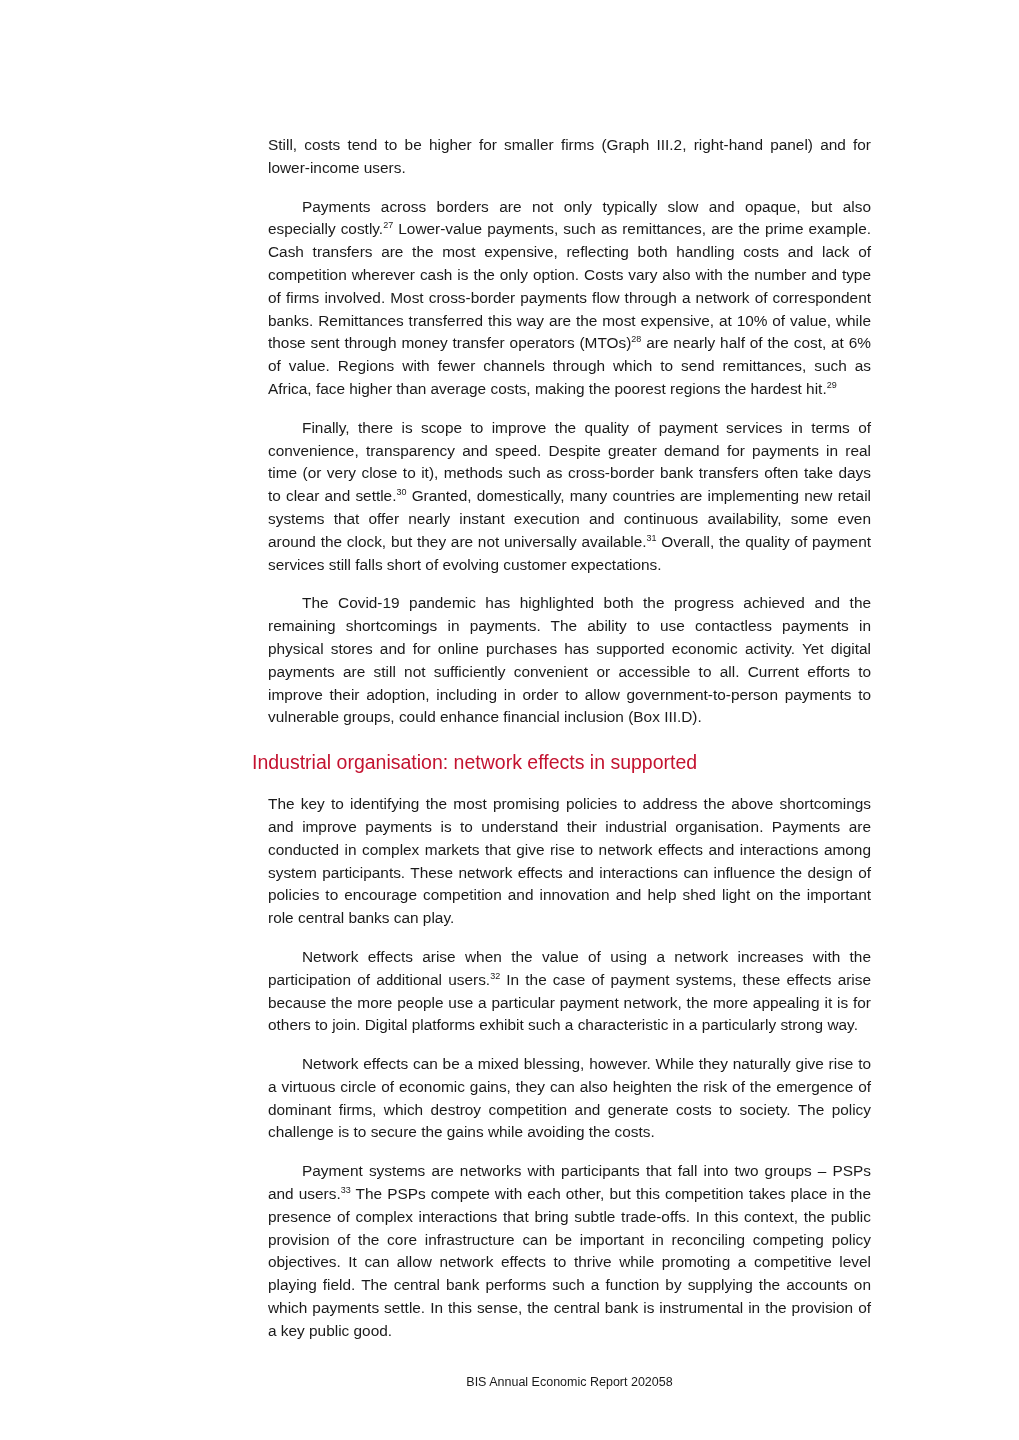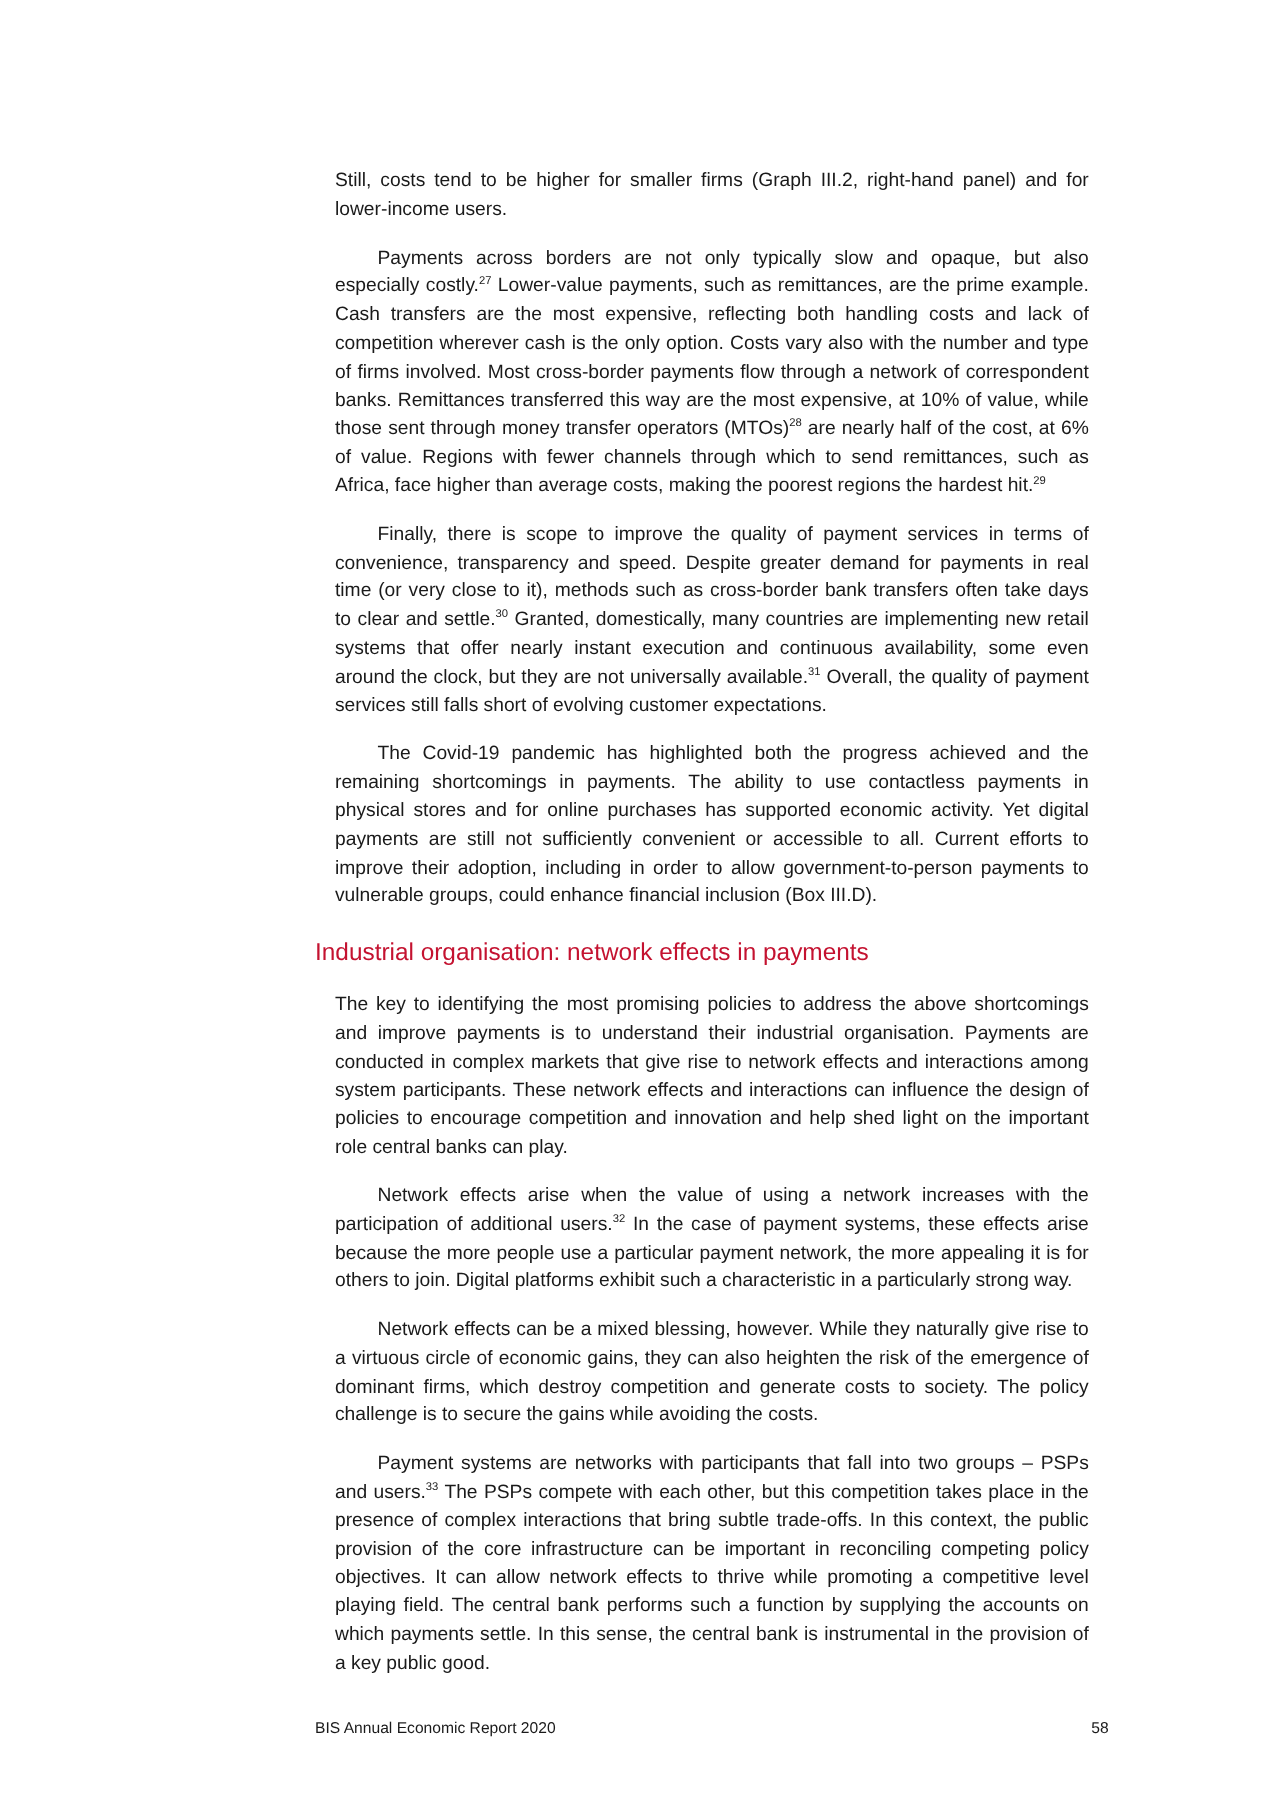--- a/index.html
+++ b/index.html
@@ -12,33 +12,33 @@
   .para { margin: 16px; text-align: justify; }
   .para.indent { text-indent: 34px; }
   .para sup { font-size: 9px; line-height: 0; vertical-align: super; }
   .section-heading {
     margin: 20px 0 18px 0; font-size: 19.5px; line-height: 26px; font-weight: normal;
     color: #c41230; font-family: "Liberation Sans", sans-serif;
   }
   .footer {
     position: absolute; left: 252px; top: 1375px; width: 635px;
     font-family: "Liberation Sans", sans-serif; font-size: 12.5px; color: #1a1a1a;
-    display: flex; justify-content: space-between;
+    display: flex; justify-content: center;
   }
 </style>
 </head>
 <body>
 
 <div class="page">
   <p class="para">Still, costs tend to be higher for smaller firms (Graph III.2, right-hand panel) and for lower-income users.</p>
   <p class="para indent"><span>Payments across borders are not only typically slow and opaque, but also especially costly.</span><sup>27</sup><span> Lower-value payments, such as remittances, are the prime example. Cash transfers are the most expensive, reflecting both handling costs and lack of competition wherever cash is the only option. Costs vary also with the number and type of firms involved. Most cross-border payments flow through a network of correspondent banks. Remittances transferred this way are the most expensive, at 10% of value, while those sent through money transfer operators (MTOs)</span><sup>28</sup><span> are nearly half of the cost, at 6% of value. Regions with fewer channels through which to send remittances, such as Africa, face higher than average costs, making the poorest regions the hardest hit.</span><sup>29</sup></p>
   <p class="para indent"><span>Finally, there is scope to improve the quality of payment services in terms of convenience, transparency and speed. Despite greater demand for payments in real time (or very close to it), methods such as cross-border bank transfers often take days to clear and settle.</span><sup>30</sup><span> Granted, domestically, many countries are implementing new retail systems that offer nearly instant execution and continuous availability, some even around the clock, but they are not universally available.</span><sup>31</sup><span> Overall, the quality of payment services still falls short of evolving customer expectations.</span></p>
   <p class="para indent">The Covid-19 pandemic has highlighted both the progress achieved and the remaining shortcomings in payments. The ability to use contactless payments in physical stores and for online purchases has supported economic activity. Yet digital payments are still not sufficiently convenient or accessible to all. Current efforts to improve their adoption, including in order to allow government-to-person payments to vulnerable groups, could enhance financial inclusion (Box III.D).</p>
 
-  <h2 class="section-heading">Industrial organisation: network effects in payments</h2>
+  <h2 class="section-heading">Industrial organisation: network effects in supported</h2>
 
   <p class="para">The key to identifying the most promising policies to address the above shortcomings and improve payments is to understand their industrial organisation. Payments are conducted in complex markets that give rise to network effects and interactions among system participants. These network effects and interactions can influence the design of policies to encourage competition and innovation and help shed light on the important role central banks can play.</p>
   <p class="para indent"><span>Network effects arise when the value of using a network increases with the participation of additional users.</span><sup>32</sup><span> In the case of payment systems, these effects arise because the more people use a particular payment network, the more appealing it is for others to join. Digital platforms exhibit such a characteristic in a particularly strong way.</span></p>
   <p class="para indent">Network effects can be a mixed blessing, however. While they naturally give rise to a virtuous circle of economic gains, they can also heighten the risk of the emergence of dominant firms, which destroy competition and generate costs to society. The policy challenge is to secure the gains while avoiding the costs.</p>
   <p class="para indent"><span>Payment systems are networks with participants that fall into two groups – PSPs and users.</span><sup>33</sup><span> The PSPs compete with each other, but this competition takes place in the presence of complex interactions that bring subtle trade-offs. In this context, the public provision of the core infrastructure can be important in reconciling competing policy objectives. It can allow network effects to thrive while promoting a competitive level playing field. The central bank performs such a function by supplying the accounts on which payments settle. In this sense, the central bank is instrumental in the provision of a key public good.</span></p>
 </div>
 
 <div class="footer">
   <span>BIS Annual Economic Report 2020</span>
   <span>58</span>

